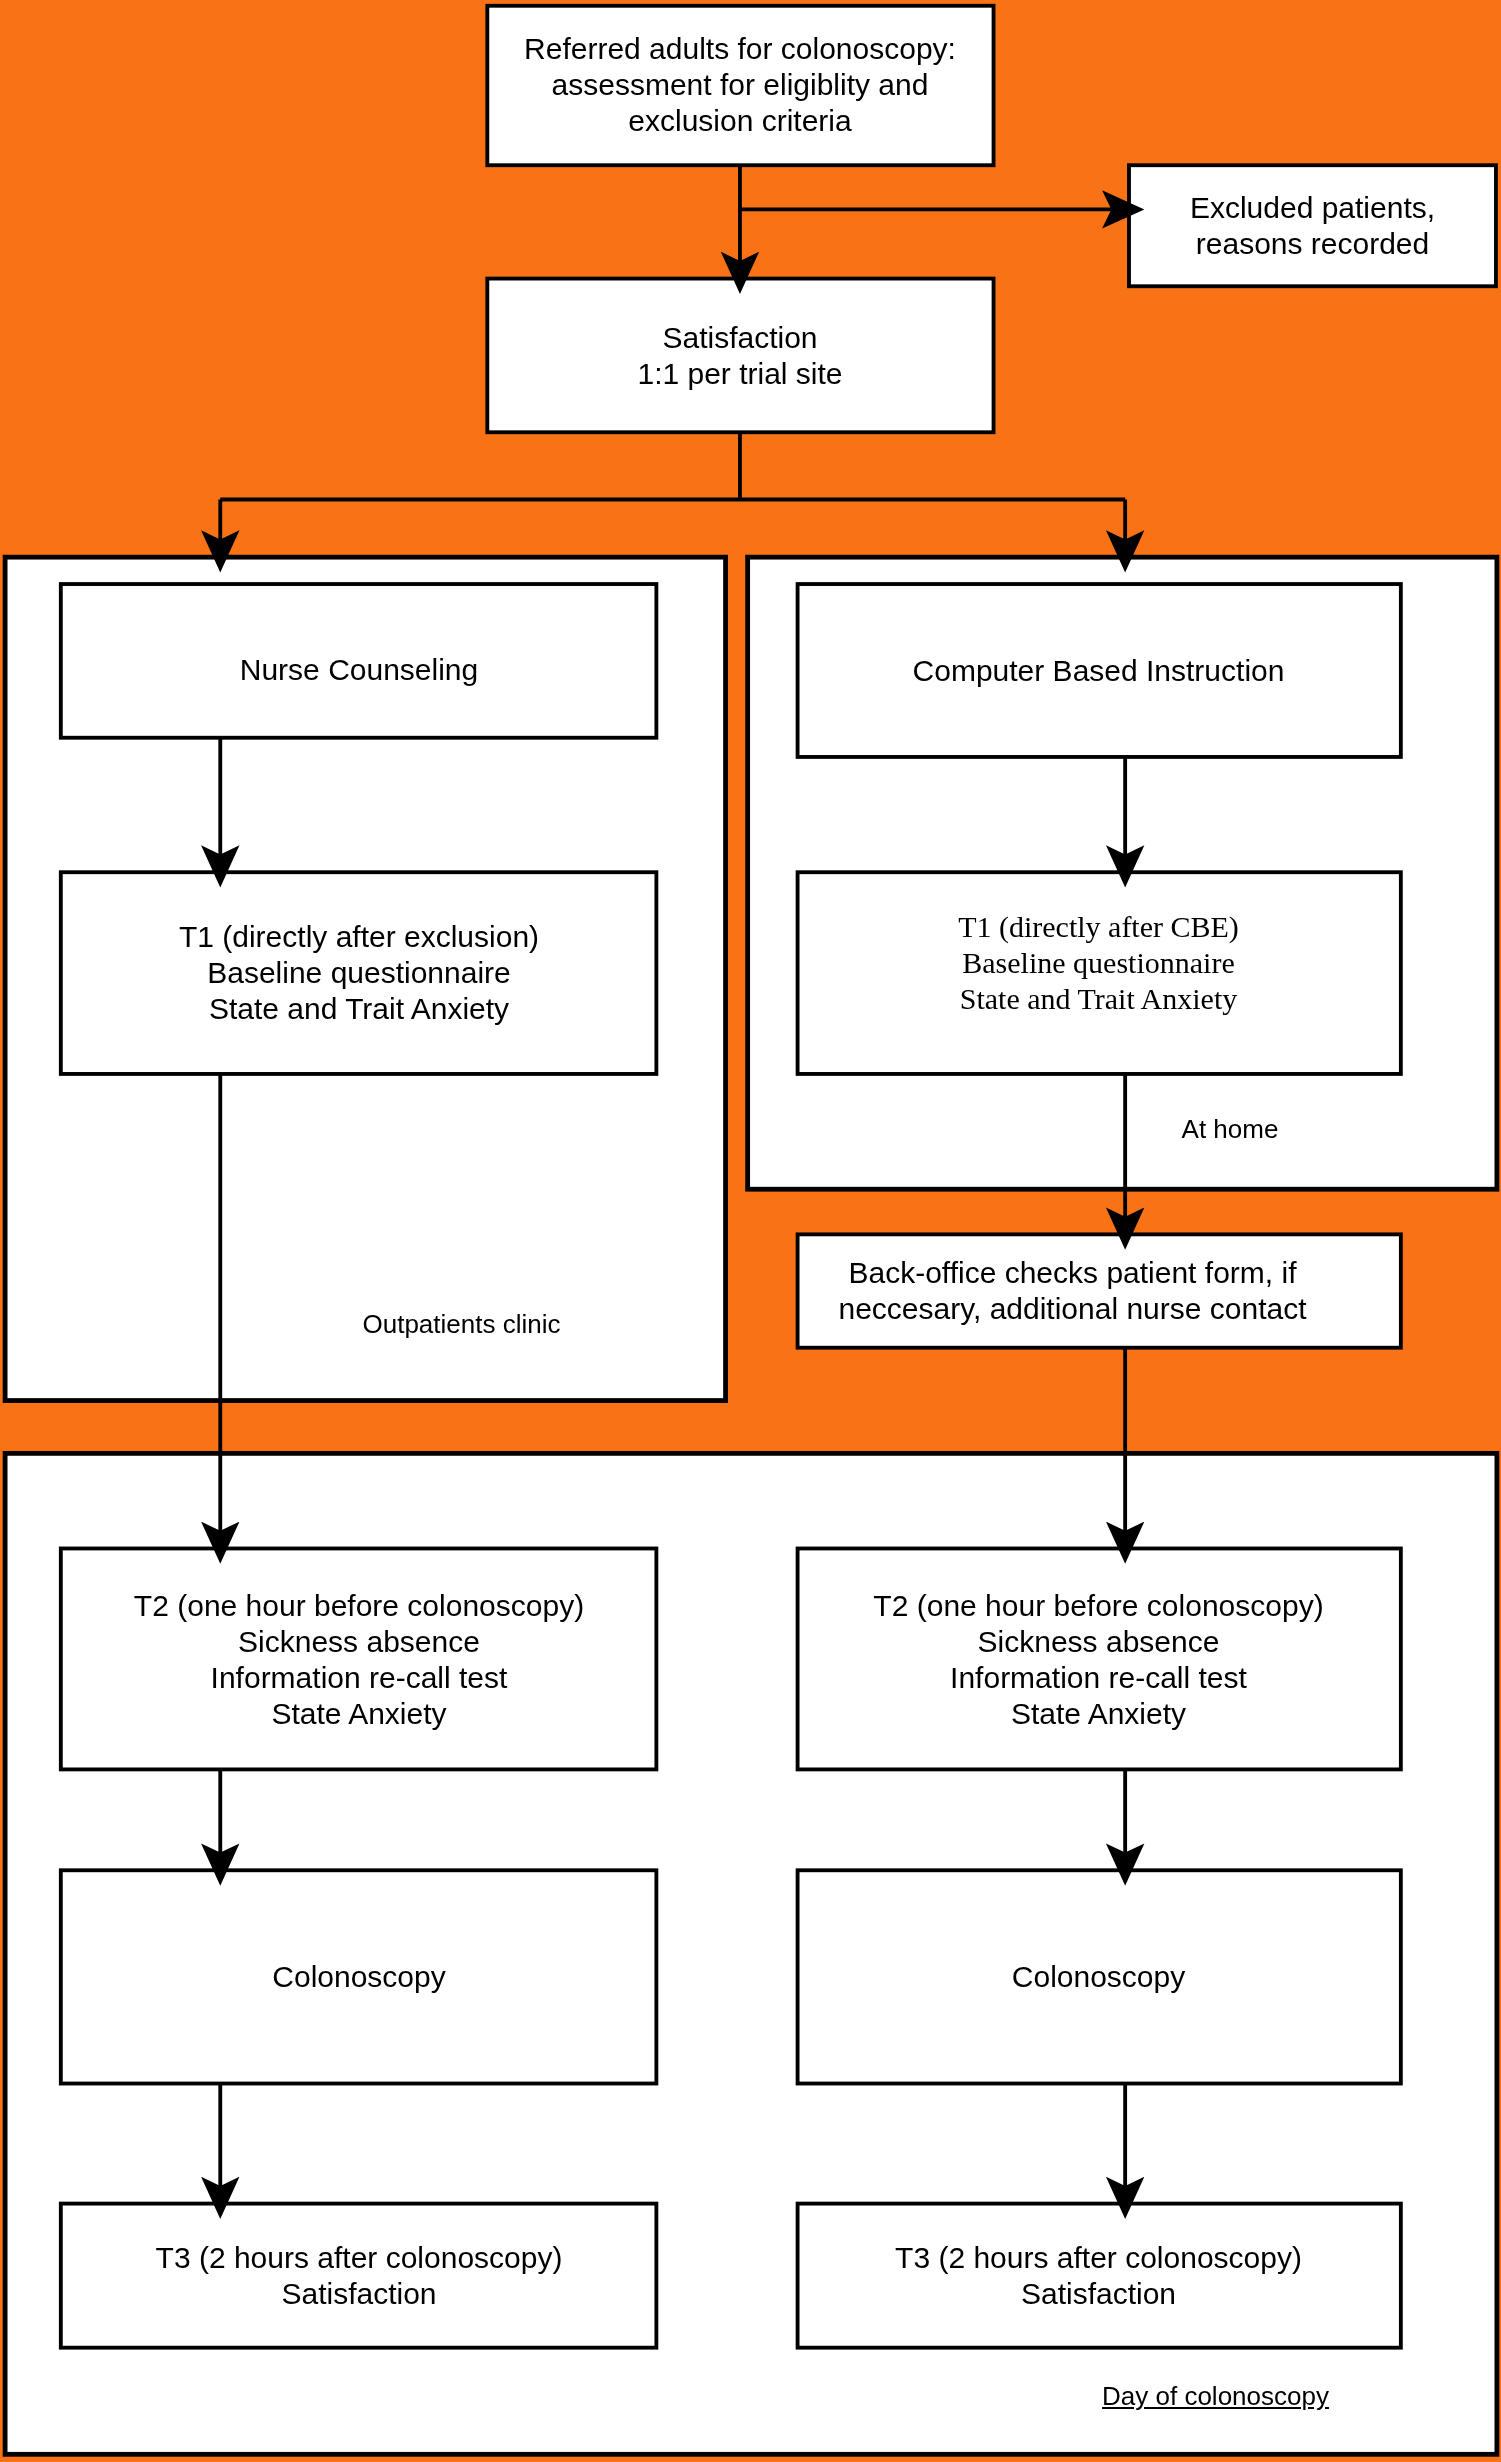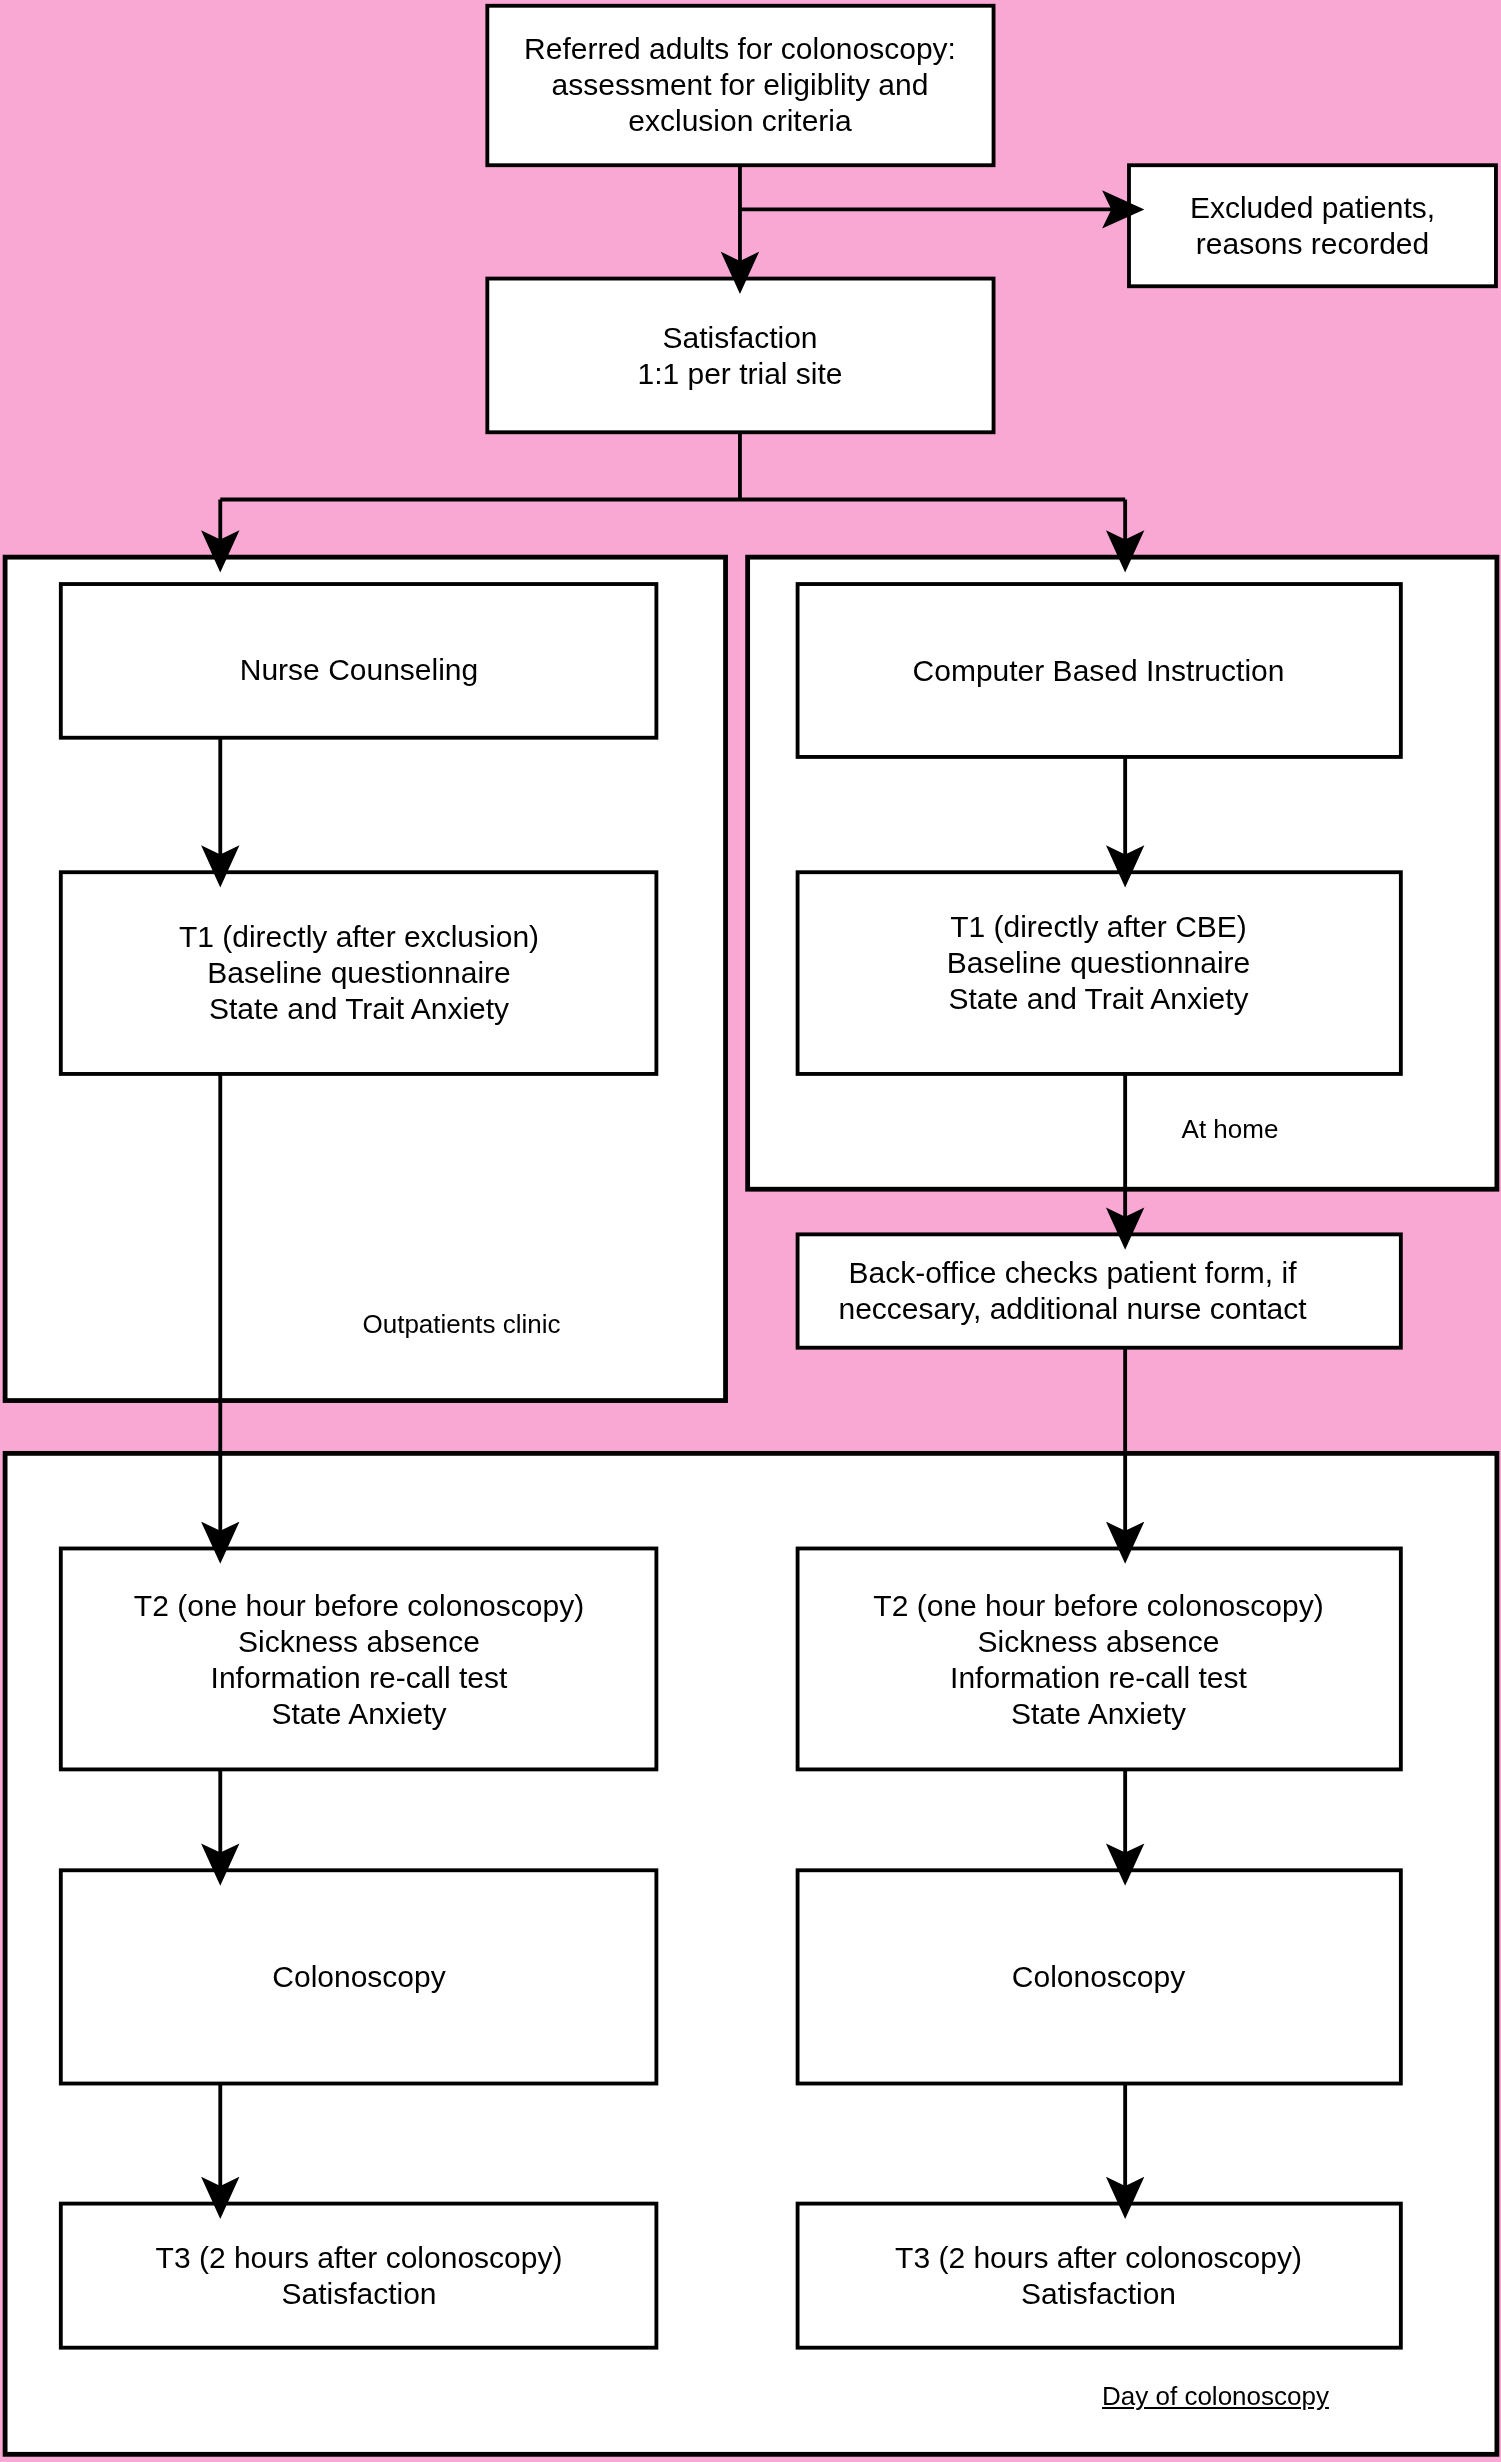--- a/index.html
+++ b/index.html
@@ -7,21 +7,21 @@
     padding: 0;
     background: #ffffff;
   }
   body {
     font-family: "Liberation Sans", sans-serif;
   }
   #stage {
     position: relative;
     width: 1502px;
     height: 2462px;
-    background: #f9a8d4;
+    background: #f97316;
     overflow: hidden;
   }
   svg#flow {
     position: absolute;
     left: 0;
     top: 0;
     width: 1502px;
     height: 2462px;
   }
   .frame {
@@ -143,21 +143,21 @@
 1:1 per trial site</div>
 
   <div class="txt txt-center" style="left:61px; top:584px; width:596px; height:172px;">Nurse Counseling</div>
 
   <div class="txt txt-center" style="left:797px; top:584px; width:603px; height:173px;">Computer Based Instruction</div>
 
   <div class="txt txt-center" style="left:61px; top:872px; width:596px; height:202px;">T1 (directly after exclusion)
 Baseline questionnaire
 State and Trait Anxiety</div>
 
-  <div class="txt txt-center" style="left:797px; top:872px; width:603px; height:181px;">T1 (directly after CBE)
+  <div class="txt txt-center" style="left:797px; top:872px; width:603px; height:181px;font-family:Liberation Serif, serif;">T1 (directly after CBE)
 Baseline questionnaire
 State and Trait Anxiety</div>
 
   <div class="txt txt-center" style="left:771px; top:1234px; width:603px; height:113px;">Back-office checks patient form, if
 neccesary, additional nurse contact</div>
 
   <div class="txt txt-center" style="left:61px; top:1549px; width:596px; height:221px;">T2 (one hour before colonoscopy)
 Sickness absence
 Information re-call test
 State Anxiety</div>

